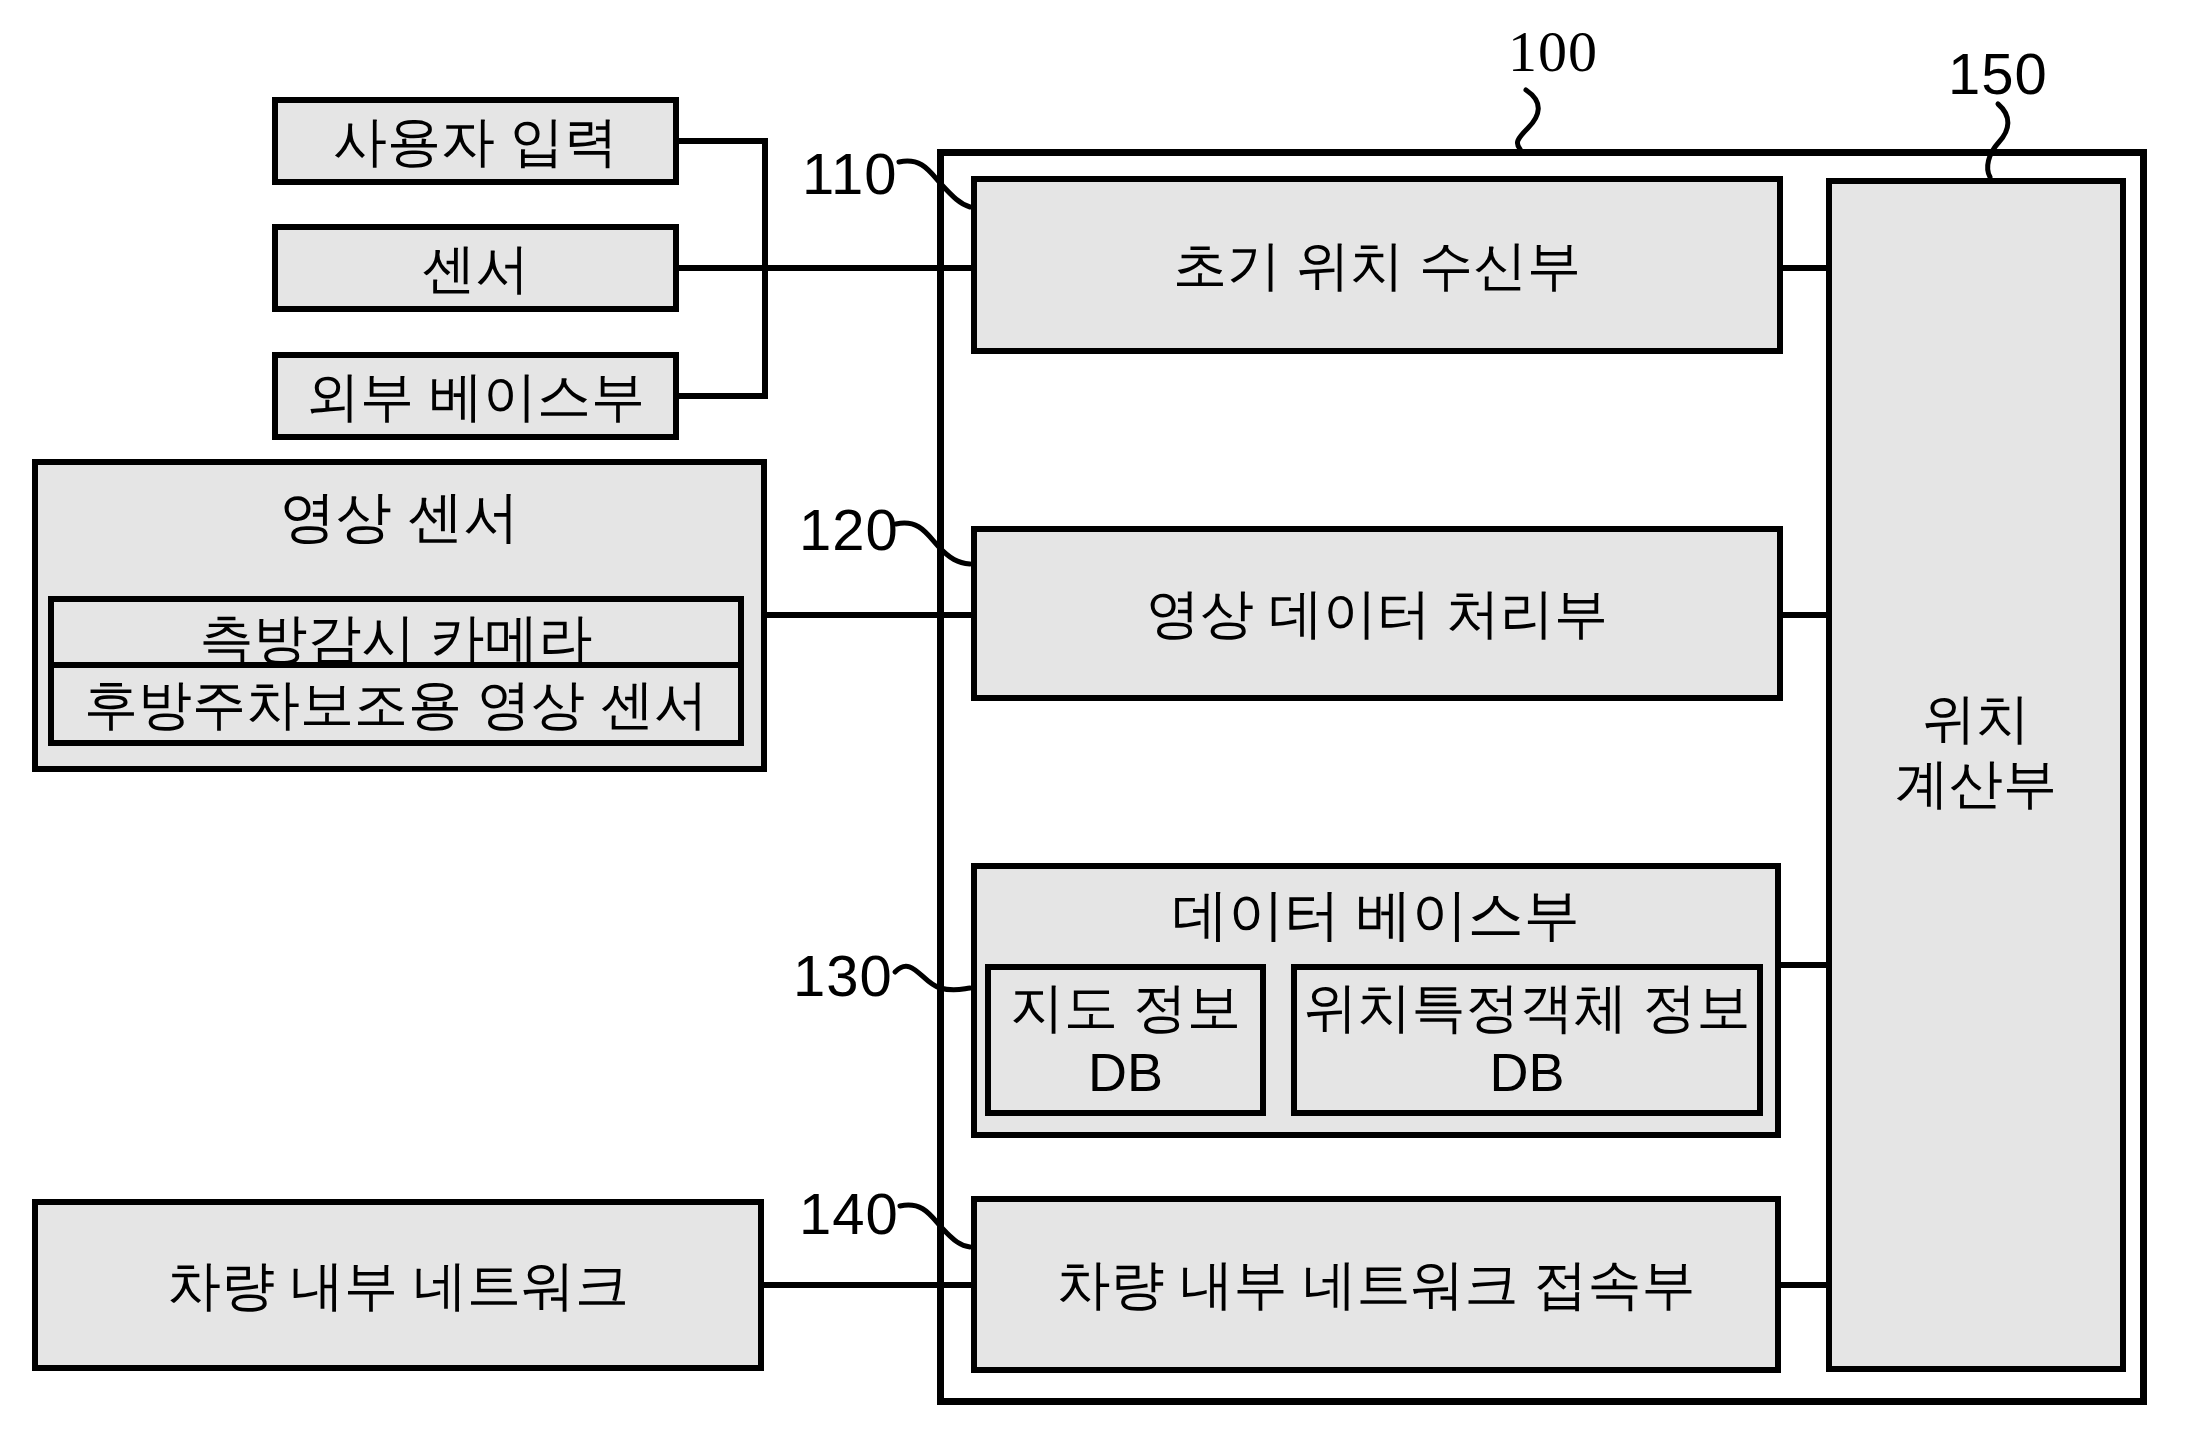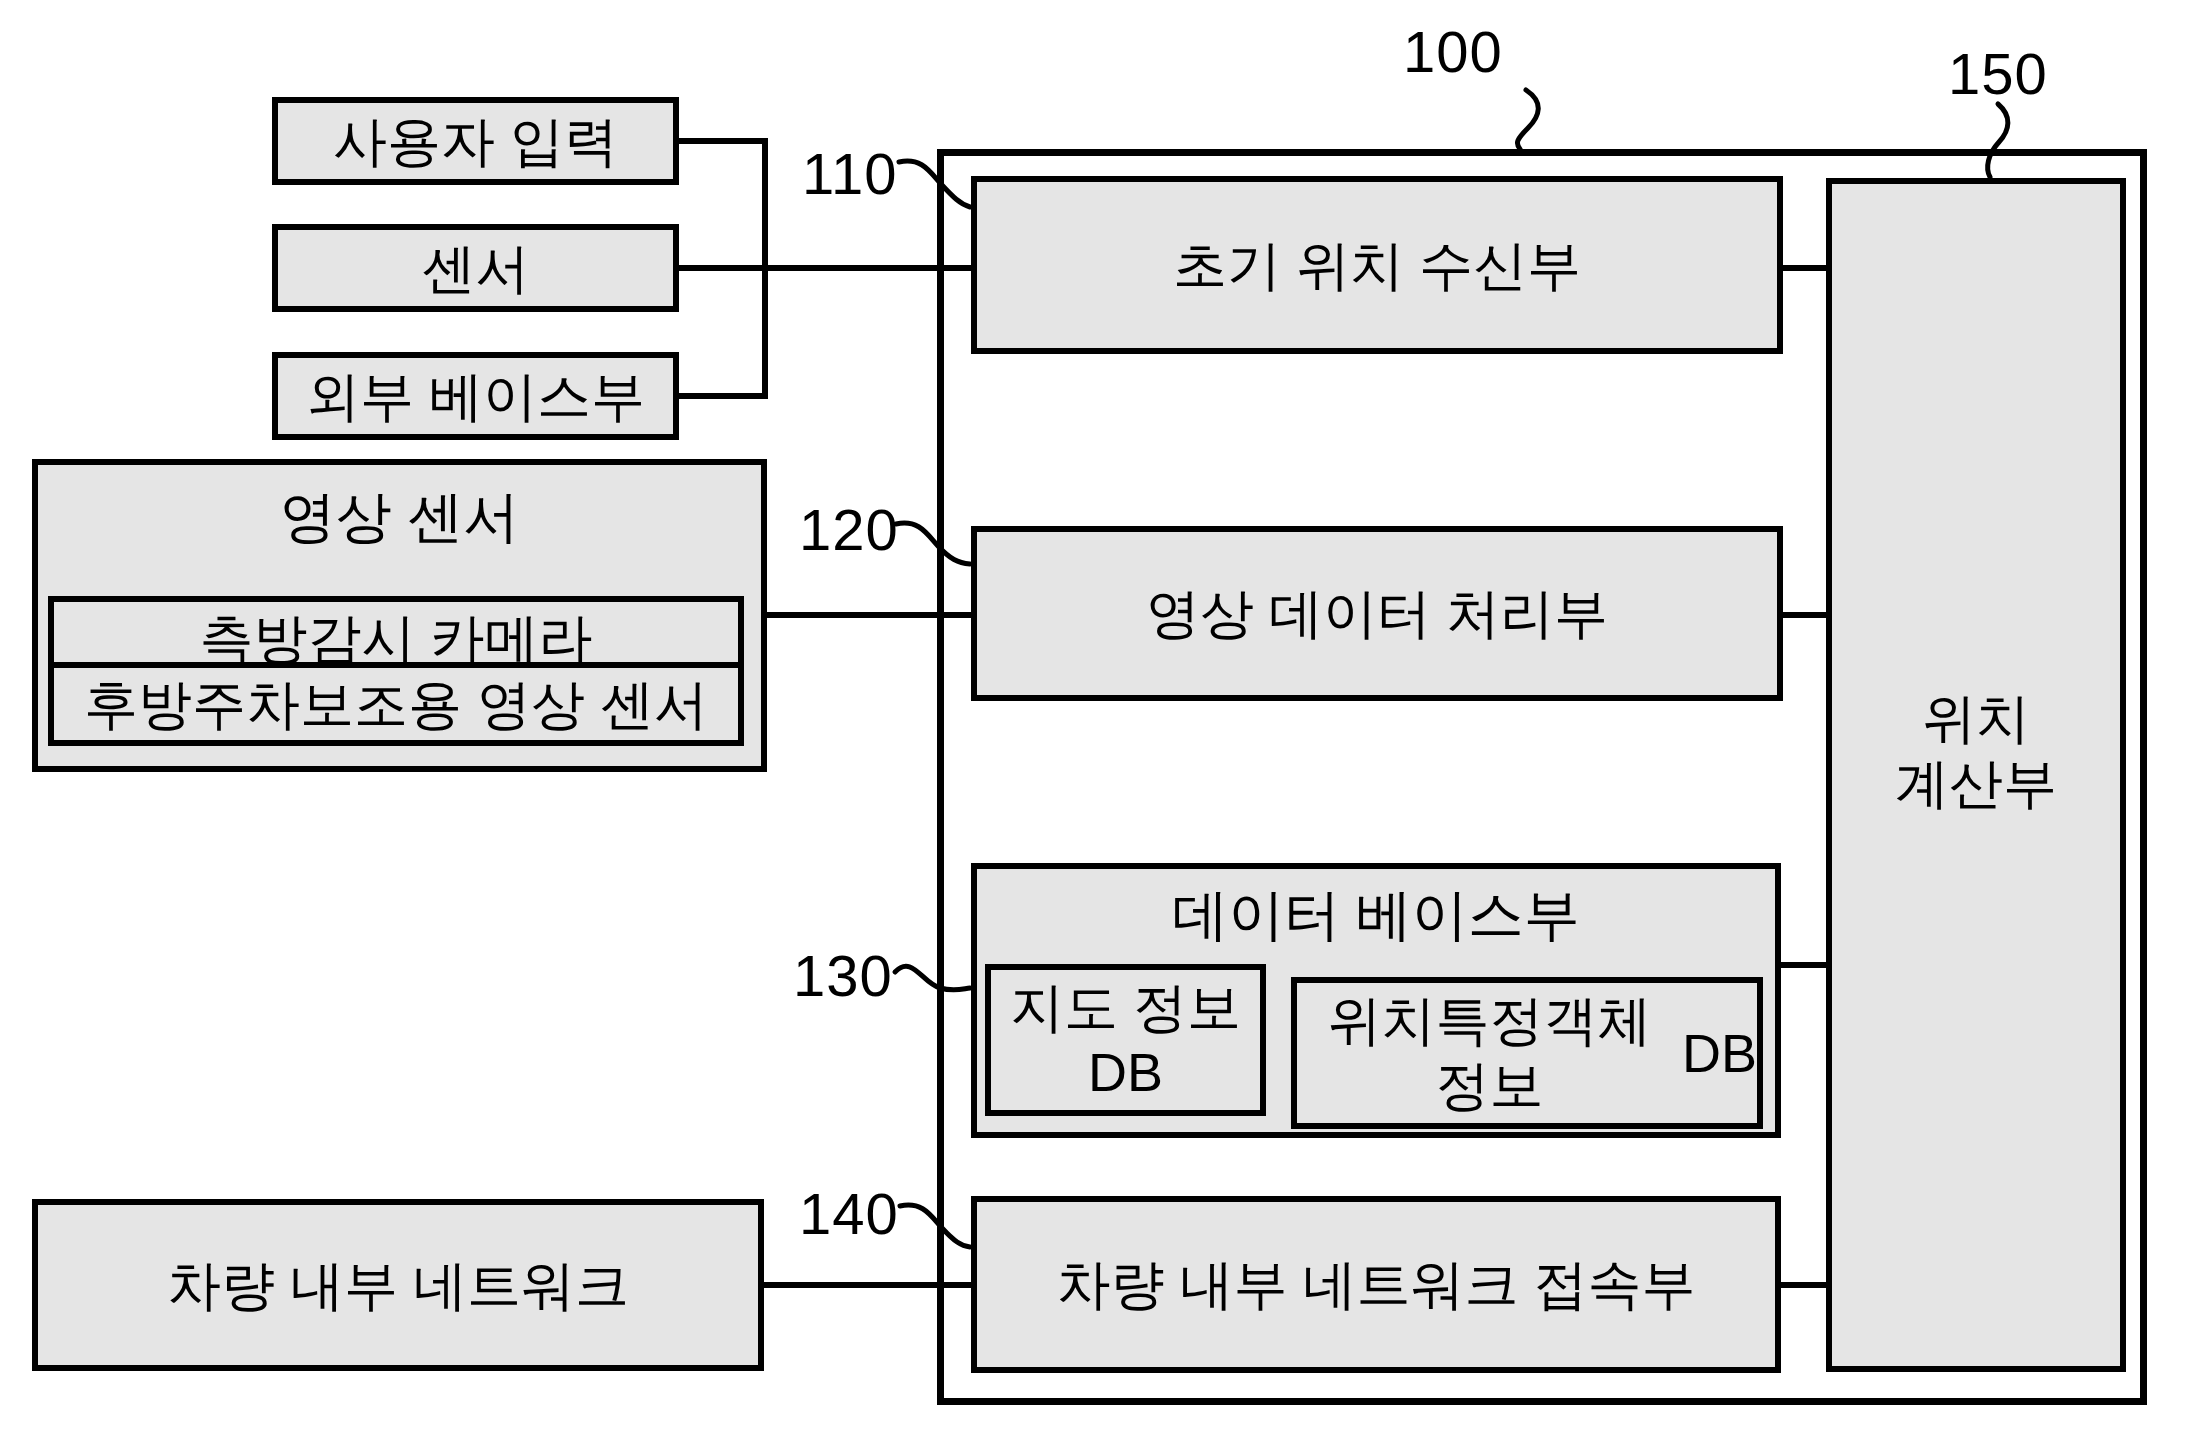--- a/index.html
+++ b/index.html
@@ -104,36 +104,36 @@
   <div class="box z2" style="left:971px; top:526px; width:812px; height:175px;">
     <span>영상 데이터 처리부</span>
   </div>
 
   <div class="box z2" style="left:971px; top:863px; width:810px; height:275px; display:block;">
     <div class="group-title" style="top:12px;">데이터 베이스부</div>
     <div class="box multiline" style="left:8px; top:95px; width:281px; height:152px; flex-direction:column;">
       <span>지도 정보</span>
       <span>DB</span>
     </div>
-    <div class="box multiline" style="left:314px; top:108px; width:472px; height:152px; ">
+    <div class="box multiline" style="left:314px; top:95px; width:472px; height:152px; flex-direction:column;">
       <span>위치특정객체 정보</span>
       <span>DB</span>
     </div>
   </div>
 
   <div class="box z2" style="left:971px; top:1196px; width:810px; height:177px;">
     <span>차량 내부 네트워크 접속부</span>
   </div>
 
   <div class="box multiline z2" style="left:1826px; top:178px; width:300px; height:1194px; flex-direction:column; padding-bottom:48px;">
     <span>위치</span>
     <span>계산부</span>
   </div>
 
-  <div class="ref-num" style="left:1403px; top:18px;">100</div>
+  <div class="ref-num" style="left:1508px; top:18px;font-family:Liberation Serif, serif;">100</div>
   <div class="ref-num" style="left:1948px; top:40px;">150</div>
   <div class="ref-num" style="left:802px; top:140px;">110</div>
   <div class="ref-num" style="left:799px; top:496px;">120</div>
   <div class="ref-num" style="left:793px; top:942px;">130</div>
   <div class="ref-num" style="left:799px; top:1180px;">140</div>
 
   <svg class="wires" viewBox="0 0 2185 1444">
     <g stroke="#000000" stroke-width="6" fill="none">
 
       <line x1="679" y1="141" x2="768" y2="141"></line>

